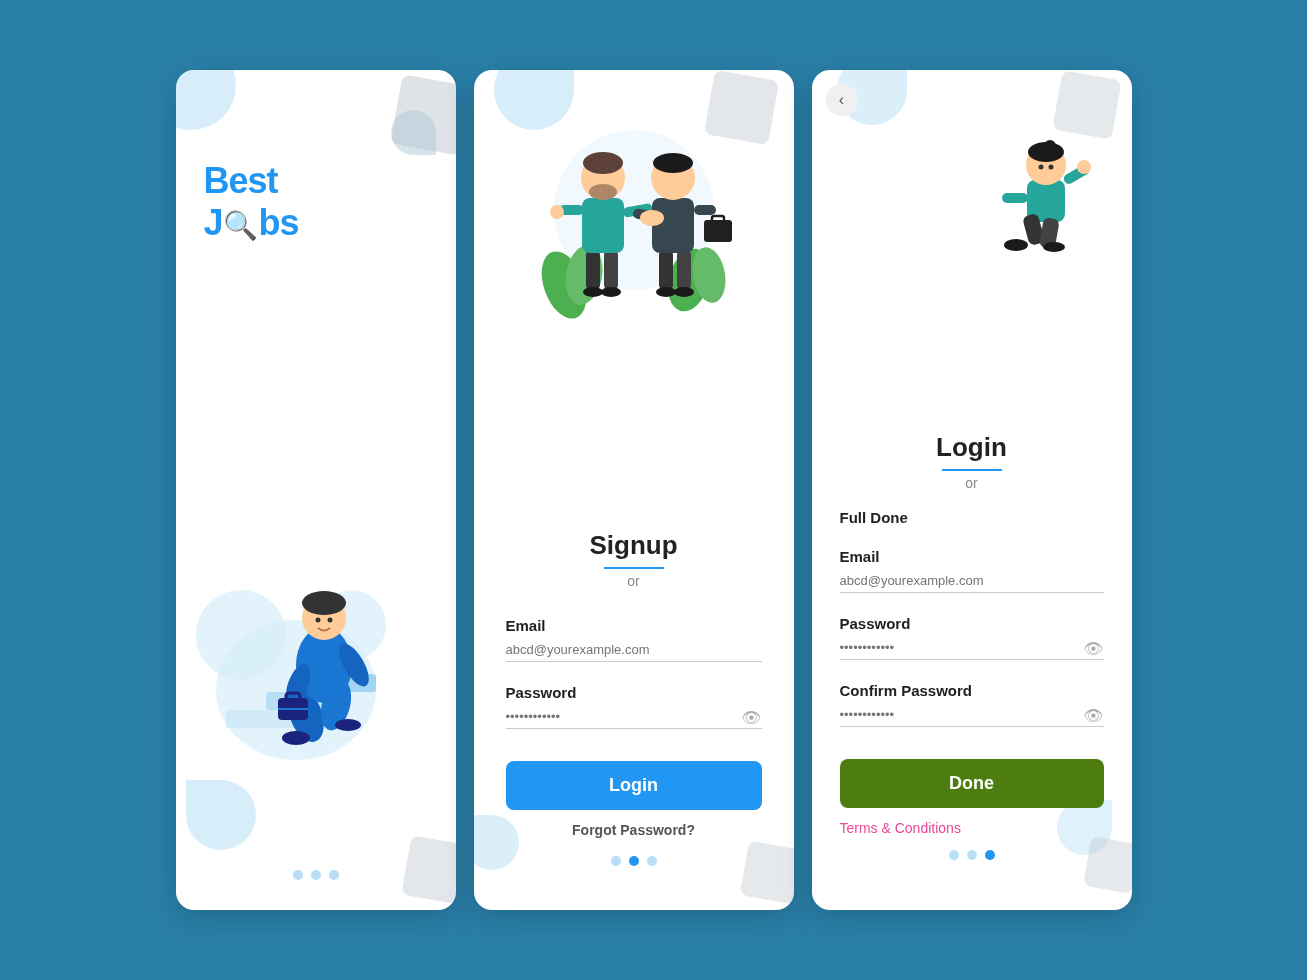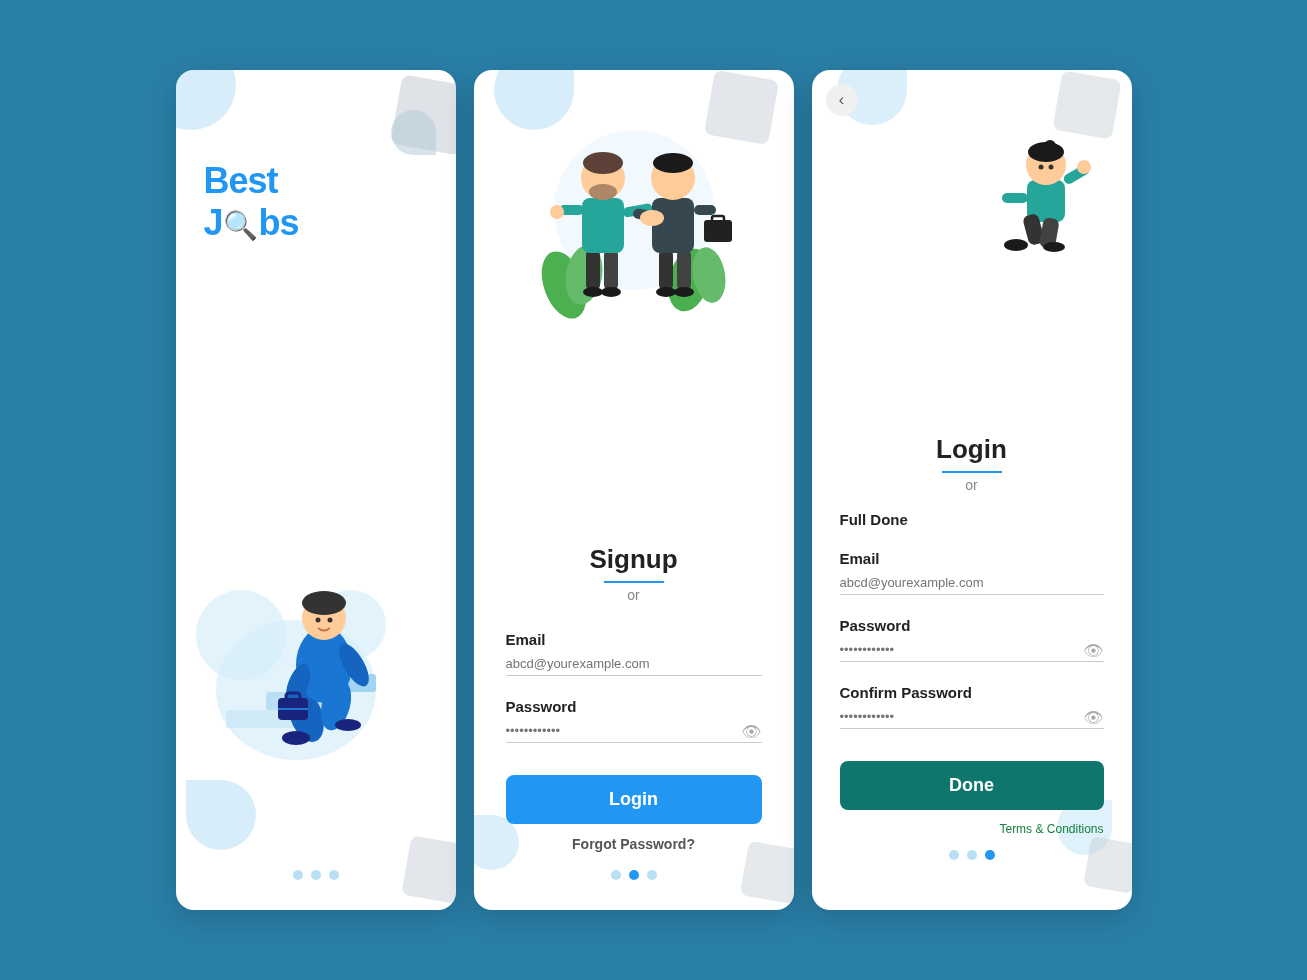--- a/index.html
+++ b/index.html
@@ -158,21 +158,21 @@
       top: 5px; right: 20px;
       border-radius: 8px;
       transform: rotate(10deg);
       opacity: 0.45;
     }
 
     .screen-2 .form-area {
       position: absolute;
       bottom: 0;
       left: 0; right: 0;
-      padding: 0 32px 30px;
+      padding: 0 32px 44px;
       margin-top: 36px;
     }
     .screen-2 .signup-title {
       font-size: 26px;
       font-weight: 600;
       color: #222;
       text-align: center;
       margin-bottom: 4px;
     }
     .screen-2 .or-text {
@@ -285,35 +285,35 @@
     }
     .screen-3 .or-text {
       font-size: 14px;
       color: #888;
       text-align: center;
       margin-bottom: 18px;
     }
 
     .done-btn {
       width: 100%;
-      background: #0f766e;
+      background: #4d7c0f;
       color: #fff;
       border: none;
       border-radius: 8px;
       padding: 14px;
       font-size: 18px;
       font-weight: 600;
       cursor: pointer;
       margin-top: 10px;
       margin-bottom: 12px;
     }
     .terms-link {
-      text-align: right;
-      font-size: 12px;
-      color: #15803d;
+      text-align: left;
+      font-size: 14px;
+      color: #ec4899;
       cursor: pointer;
       display: block;
       margin-bottom: 14px;
     }
 
     
     .illus-handshake {
       position: absolute;
       top: 30px;
       left: 50%;

